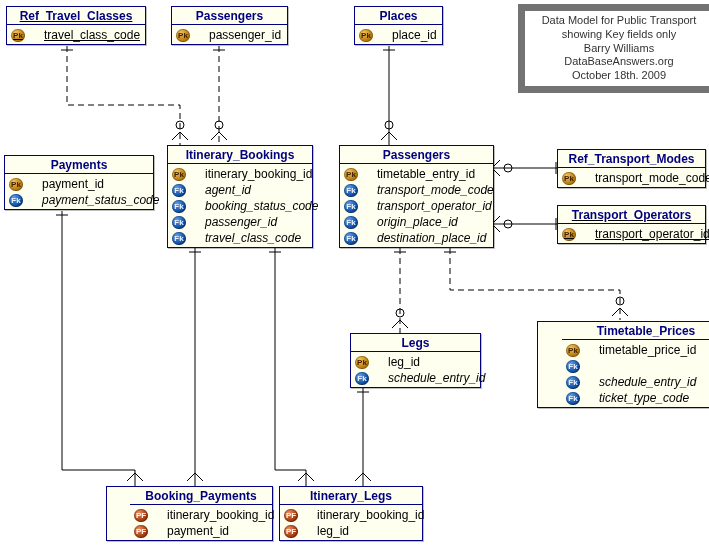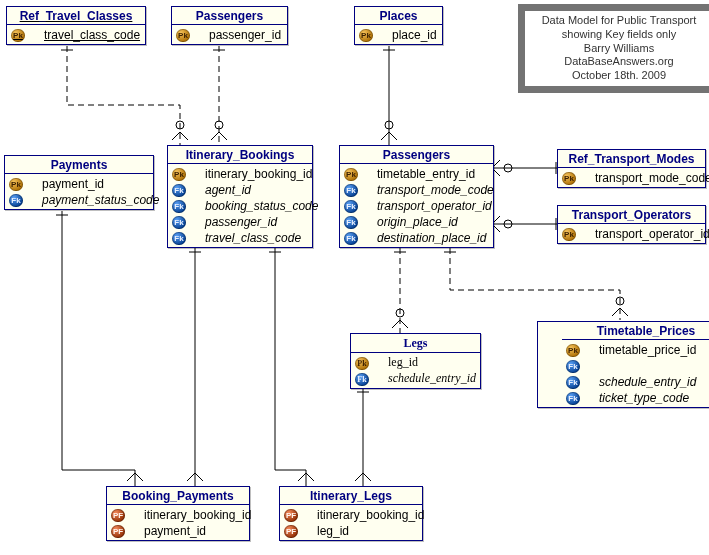--- a/index.html
+++ b/index.html
@@ -185,31 +185,31 @@
   <div class="entity" style="left:557px; top:149px; width:147px;">
     <div class="title">Ref_Transport_Modes</div>
     <div class="body">
         <div class="row pk">
           <span class="badge pk">Pk</span>
           <span class="lbl">transport_mode_code</span>
         </div>
       </div>
   </div>
 
-  <div class="entity" style="left:557px; top:205px; width:147px;">
+  <div class="entity" style="left:557px; top:205px; width:147px;text-decoration:underline;">
     <div class="title">Transport_Operators</div>
     <div class="body">
         <div class="row pk">
           <span class="badge pk">Pk</span>
           <span class="lbl">transport_operator_id</span>
         </div>
       </div>
   </div>
 
-  <div class="entity" style="left:350px; top:333px; width:129px;font-family:Liberation Serif, serif;">
+  <div class="entity" style="left:350px; top:333px; width:129px;">
     <div class="title">Legs</div>
     <div class="body">
         <div class="row pk">
           <span class="badge pk">Pk</span>
           <span class="lbl">leg_id</span>
         </div>
         <div class="row fk">
           <span class="badge fk">Fk</span>
           <span class="lbl">schedule_entry_id</span>
         </div>
@@ -230,21 +230,21 @@
           <span class="badge fk">Fk</span>
           <span class="lbl">schedule_entry_id</span>
         </div>
         <div class="row fk">
           <span class="badge fk">Fk</span>
           <span class="lbl">ticket_type_code</span>
         </div>
       </div>
   </div>
 
-  <div class="entity" style="left:106px; top:486px; width:142px;">
+  <div class="entity" style="left:106px; top:486px; width:142px;padding-left:23px;">
     <div class="title">Booking_Payments</div>
     <div class="body">
         <div class="row pf">
           <span class="badge pf">PF</span>
           <span class="lbl">itinerary_booking_id</span>
         </div>
         <div class="row pf">
           <span class="badge pf">PF</span>
           <span class="lbl">payment_id</span>
         </div>

